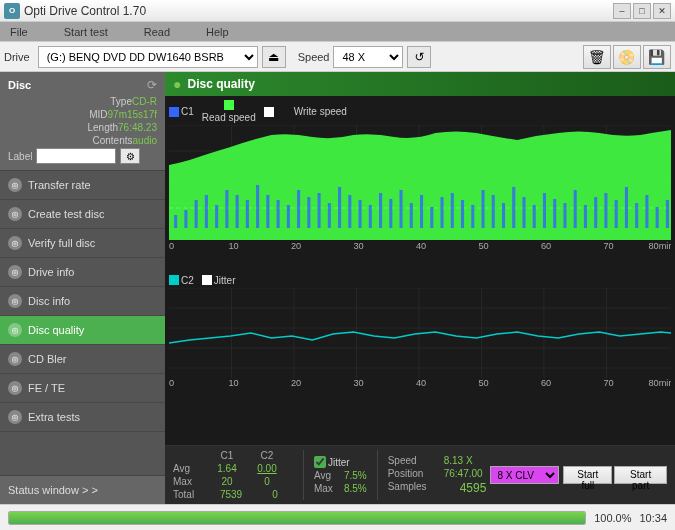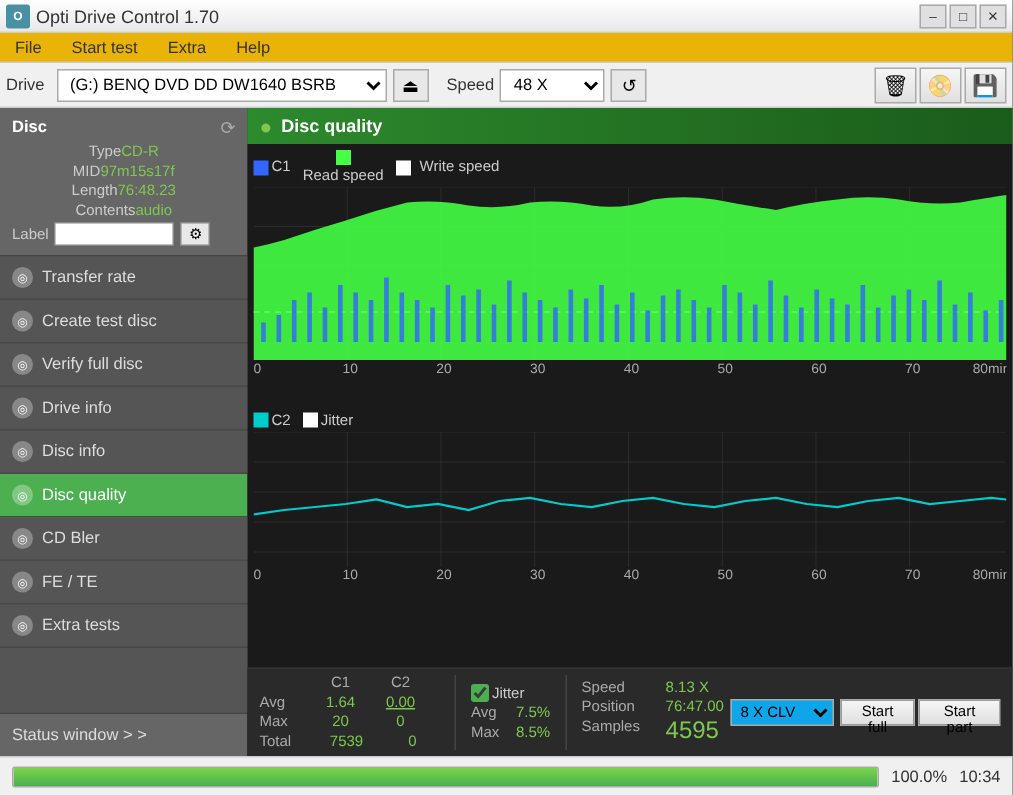--- a/index.html
+++ b/index.html
@@ -8,21 +8,21 @@
     
     .titlebar { background: linear-gradient(to bottom, #ffffff, #e8e8e8); border-bottom: 1px solid #ccc; height: 22px; display: flex; align-items: center; justify-content: space-between; padding: 0 4px; }
     .titlebar-left { display: flex; align-items: center; gap: 4px; }
     .titlebar-icon { width: 16px; height: 16px; background: #4a90a4; border-radius: 2px; display: flex; align-items: center; justify-content: center; color: white; font-size: 8px; font-weight: bold; }
     .titlebar-title { font-size: 12px; color: #333; }
     .titlebar-controls { display: flex; gap: 2px; }
     .titlebar-btn { width: 18px; height: 16px; background: #e0e0e0; border: 1px solid #aaa; cursor: pointer; font-size: 9px; display: flex; align-items: center; justify-content: center; color: #333; }
     .titlebar-btn.close { background: #e0e0e0; }
 
     
-    .menubar { background: #eab308; border-bottom: 1px solid #ccc; height: 20px; display: flex; align-items: center; padding: 0 4px; gap: 8px; }
+    .menubar { background: #a3a3a3; border-bottom: 1px solid #ccc; height: 20px; display: flex; align-items: center; padding: 0 4px; gap: 24px; }
     .menu-item { padding: 2px 6px; font-size: 11px; color: #333; cursor: pointer; }
 
     
     .drivebar { background: #f0f0f0; border-bottom: 1px solid #ccc; height: 30px; display: flex; align-items: center; padding: 2px 4px; gap: 4px; }
     .drive-label { font-size: 11px; color: #333; margin-right: 4px; }
     .drive-select { font-size: 11px; background: white; border: 1px solid #aaa; padding: 2px 4px; height: 22px; width: 220px; }
     .drive-icon-btn { width: 24px; height: 22px; background: #e8e8e8; border: 1px solid #aaa; cursor: pointer; display: flex; align-items: center; justify-content: center; font-size: 12px; }
     .speed-label { font-size: 11px; color: #333; margin-left: 8px; }
     .speed-select { font-size: 11px; background: white; border: 1px solid #aaa; padding: 2px 4px; height: 22px; width: 70px; }
     .toolbar-btns { display: flex; gap: 2px; margin-left: auto; }
@@ -30,21 +30,21 @@
 
     
     .main { display: flex; height: calc(530px - 22px - 20px - 30px - 26px); }
 
     
     .sidebar { width: 165px; background: #555; flex-shrink: 0; display: flex; flex-direction: column; }
     .disc-panel { background: #666; padding: 6px 8px; border-bottom: 1px solid #444; }
     .disc-header { display: flex; justify-content: space-between; align-items: center; margin-bottom: 4px; }
     .disc-title { color: white; font-weight: bold; font-size: 11px; }
     .disc-arrow { color: #aaa; font-size: 12px; cursor: pointer; }
-    .disc-row { display: flex; justify-content: center; margin-bottom: 2px; }
+    .disc-row { display: flex; justify-content: flex-end; margin-bottom: 2px; }
     .disc-key { color: #ccc; font-size: 10px; }
     .disc-val { color: #7ec850; font-size: 10px; }
     .disc-label-row { display: flex; align-items: center; gap: 4px; margin-top: 2px; }
     .disc-label-key { color: #ccc; font-size: 10px; }
     .disc-label-input { background: white; border: 1px solid #888; height: 16px; width: 80px; font-size: 10px; }
     .disc-label-btn { width: 20px; height: 16px; background: #e8e8e8; border: 1px solid #888; cursor: pointer; display: flex; align-items: center; justify-content: center; font-size: 10px; }
     .sidebar-item { display: flex; align-items: center; gap: 6px; padding: 7px 8px; cursor: pointer; color: #ddd; font-size: 11px; border-bottom: 1px solid #484848; }
     .sidebar-item.active { background: #4caf50; color: white; }
     .sidebar-icon { width: 14px; height: 14px; border-radius: 50%; background: #888; display: flex; align-items: center; justify-content: center; font-size: 8px; color: white; flex-shrink: 0; }
     .sidebar-item.active .sidebar-icon { background: rgba(255,255,255,0.3); }
@@ -70,42 +70,42 @@
     .progress-area { flex: 1; display: flex; align-items: center; padding: 0 8px; gap: 8px; }
     .progress-bar-outer { flex: 1; height: 14px; background: #e0e0e0; border: 1px solid #aaa; border-radius: 2px; overflow: hidden; }
     .progress-bar-inner { height: 100%; background: linear-gradient(to bottom, #7ad44a, #4caf50); }
     .progress-text { font-size: 11px; color: #333; white-space: nowrap; }
     .time-text { font-size: 11px; color: #333; }
 
     
     .stats-row { background: #2a2a2a; padding: 4px 8px; display: flex; align-items: center; gap: 4px; border-top: 1px solid #333; }
     .jitter-checkbox { width: 12px; height: 12px; accent-color: #4caf50; }
     .right-controls { margin-left: auto; display: flex; gap: 4px; align-items: center; }
-    .clv-select { font-size: 10px; background: #0ea5e9; border: 1px solid #aaa; padding: 1px 2px; height: 18px; }
+    .clv-select { font-size: 10px; background: #d946ef; border: 1px solid #aaa; padding: 1px 2px; height: 18px; }
     .action-btn { font-size: 10px; background: linear-gradient(to bottom, #f5f5f5, #e0e0e0); border: 1px solid #aaa; padding: 2px 8px; cursor: pointer; height: 18px; }
   </style>
 </head>
 <body>
 
 <div class="titlebar">
   <div class="titlebar-left">
     <div class="titlebar-icon">O</div>
     <span class="titlebar-title">Opti Drive Control 1.70</span>
   </div>
   <div class="titlebar-controls">
     <button class="titlebar-btn">–</button>
     <button class="titlebar-btn">□</button>
     <button class="titlebar-btn close">✕</button>
   </div>
 </div>
 
 <div class="menubar">
   <span class="menu-item">File</span>
   <span class="menu-item">Start test</span>
-  <span class="menu-item">Extra</span>
+  <span class="menu-item">Read</span>
   <span class="menu-item">Help</span>
 </div>
 
 <div class="drivebar">
   <span class="drive-label">Drive</span>
   <select class="drive-select">
     <option>(G:)  BENQ DVD DD DW1640 BSRB</option>
   </select>
   <button class="drive-icon-btn">⏏</button>
   <span class="speed-label">Speed</span>
@@ -207,21 +207,21 @@
       <div class="chart-top">
         <div style="display:flex; align-items:center; gap:8px; margin-bottom:2px;">
           <div style="display:flex;align-items:center;gap:2px;">
             <div style="width:10px;height:10px;background:#3366ff;"></div>
             <span style="color:#ccc;font-size:10px;">C1</span>
           </div>
           <div style="display:flex;align-items:center;gap:2px;flex-direction:column;">
             <div style="width:10px;height:10px;background:#44ff44;"></div>
             <span style="color:#ccc;font-size:10px;">Read speed</span>
           </div>
-          <div style="display:flex;align-items:flex-end;gap:6px;">
+          <div style="display:flex;align-items:flex-end;gap:20px;">
             <div style="width:10px;height:10px;background:#ffffff;"></div>
             <span style="color:#ccc;font-size:10px;">Write speed</span>
           </div>
         </div>
         <svg class="chart-svg" viewBox="0 0 490 130" preserveAspectRatio="none" style="height:130px;">
 
           <rect width="490" height="130" fill="#1a1a1a"></rect>
 
           <line x1="0" y1="0" x2="490" y2="0" stroke="#333" stroke-width="0.5"></line>
           <line x1="0" y1="26" x2="490" y2="26" stroke="#333" stroke-width="0.5"></line>
@@ -425,21 +425,21 @@
           <div style="display:flex;gap:4px;">
             <span style="color:#aaa;font-size:10px;width:52px;">Speed</span>
             <span style="color:#7ec850;font-size:10px;">8.13 X</span>
           </div>
           <div style="display:flex;gap:4px;">
             <span style="color:#aaa;font-size:10px;width:52px;">Position</span>
             <span style="color:#7ec850;font-size:10px;">76:47.00</span>
           </div>
           <div style="display:flex;gap:4px;">
             <span style="color:#aaa;font-size:10px;width:52px;">Samples</span>
-            <span style="color:#7ec850;font-size:16px;">4595</span>
+            <span style="color:#7ec850;font-size:12px;margin-left:16px;">4595</span>
           </div>
         </div>
 
         <div class="right-controls">
           <select class="clv-select">
             <option>8 X CLV</option>
             <option>16 X CLV</option>
             <option>32 X CLV</option>
           </select>
           <div style="display:flex;flex-direction:row;gap:2px;">

